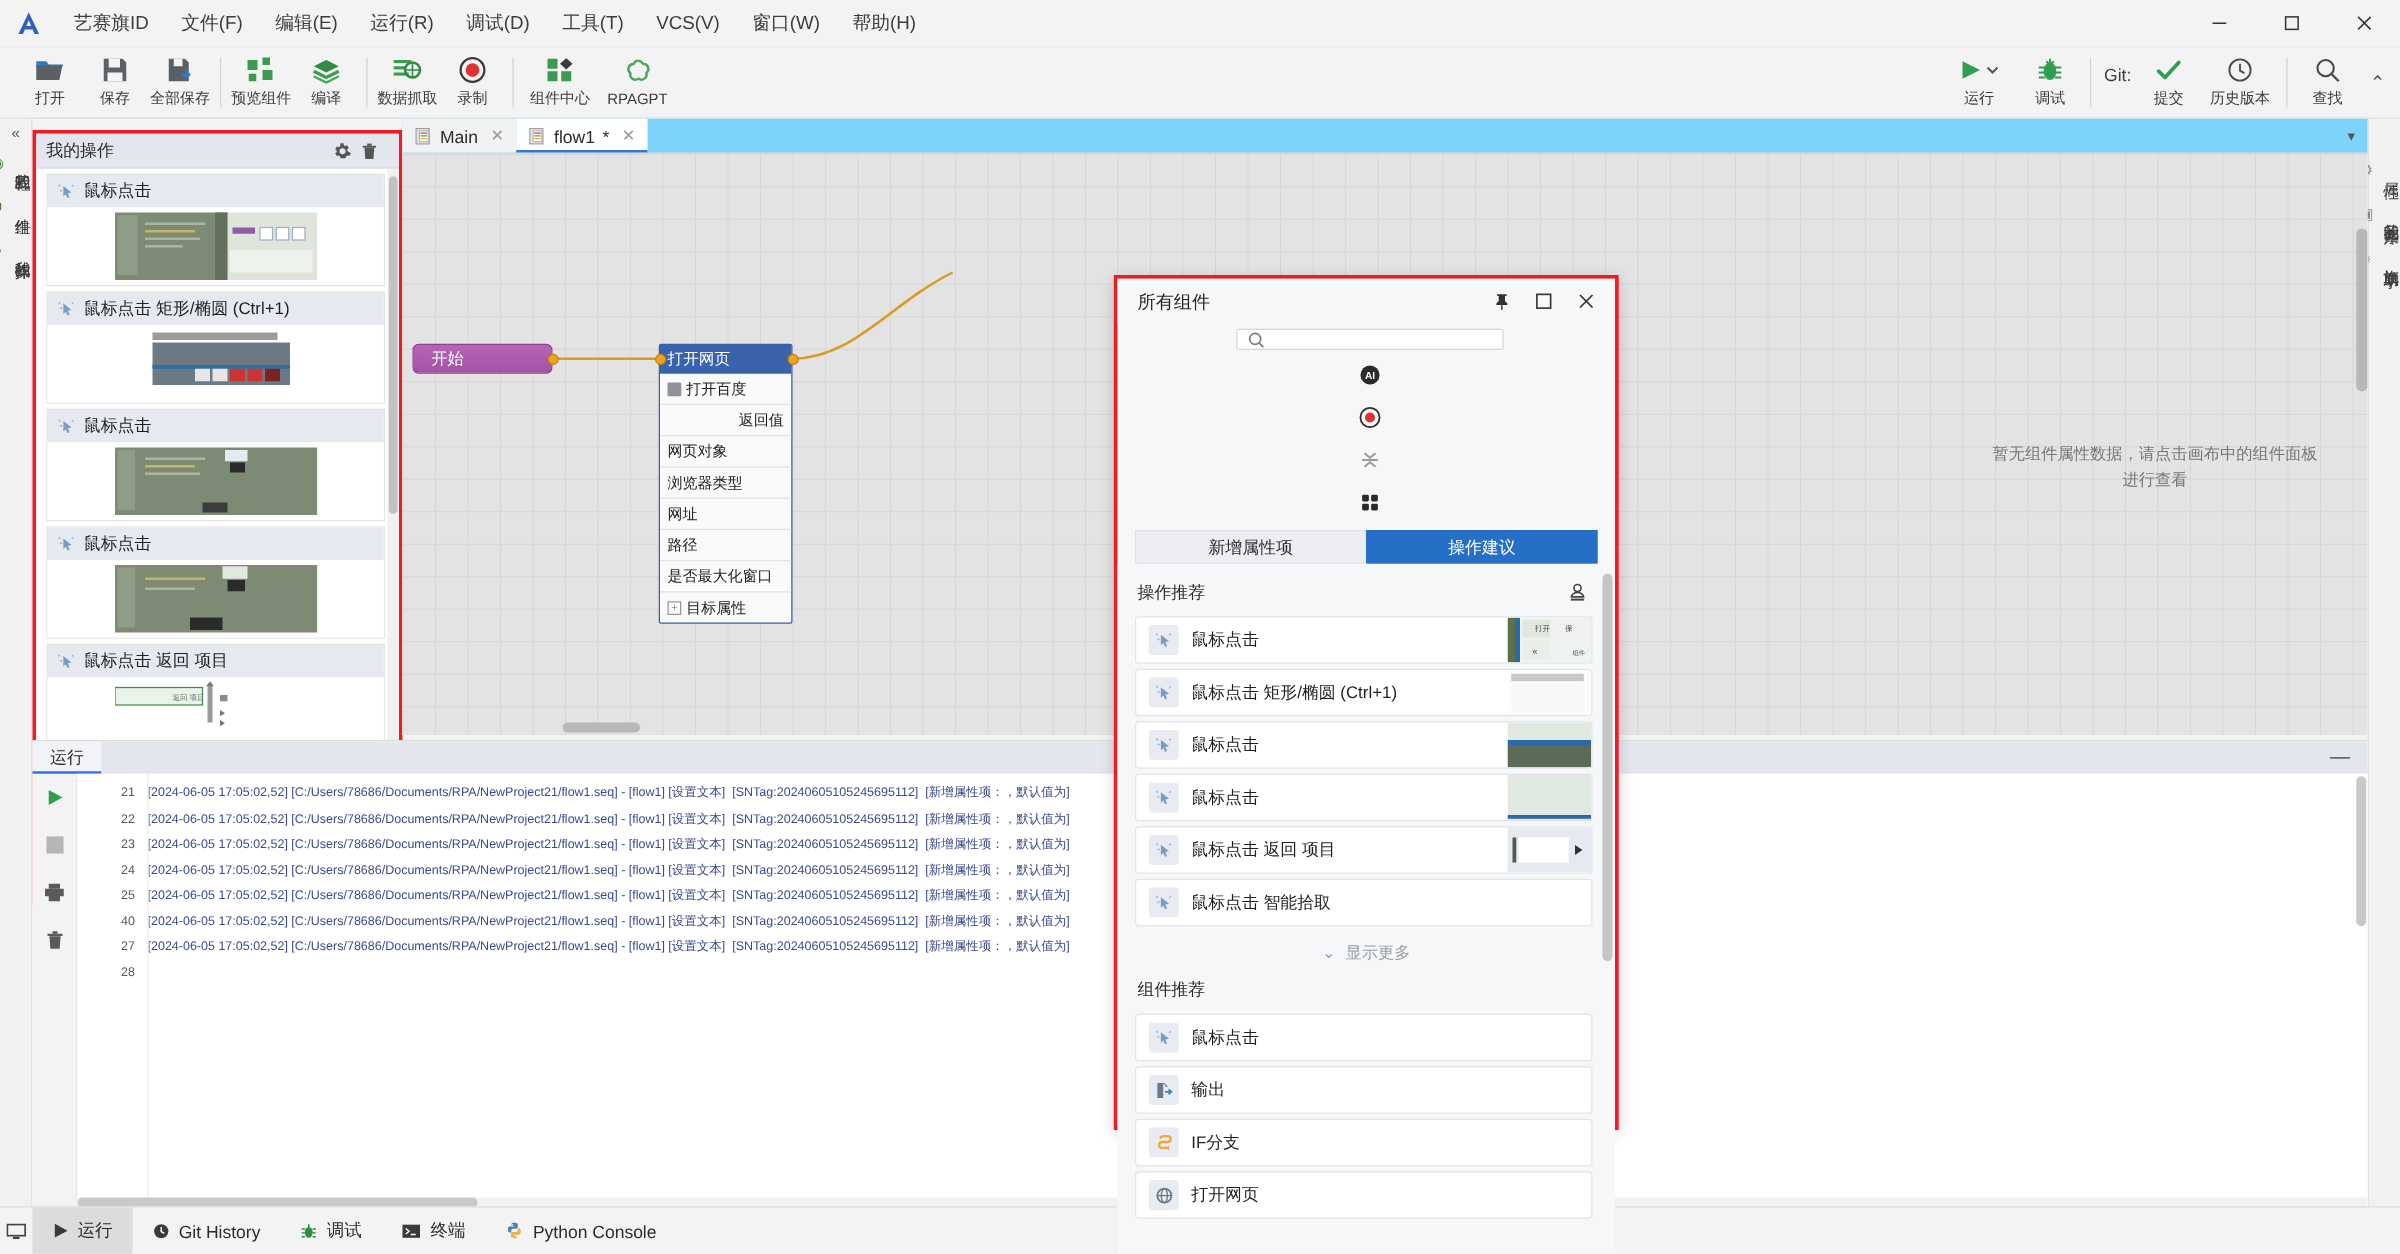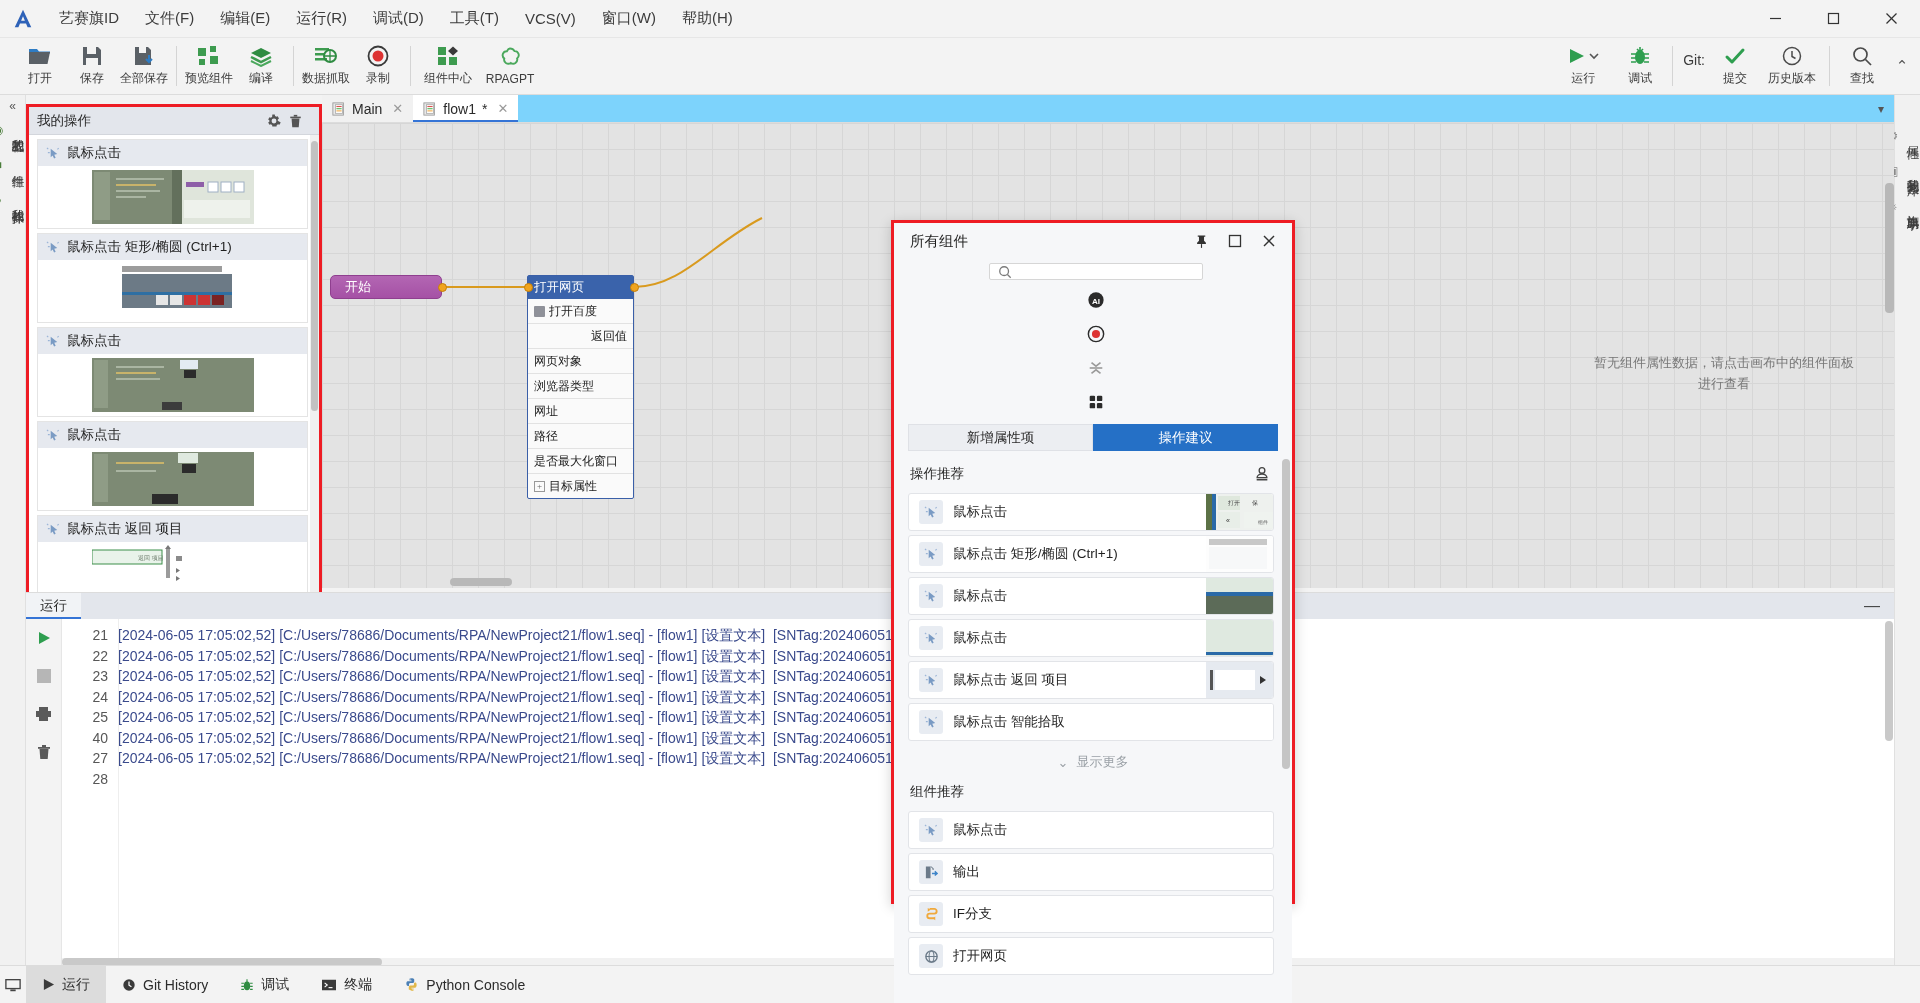--- a/index.html
+++ b/index.html
@@ -144,21 +144,21 @@
     border-top: 1px solid #dcdcdc;
   }
   .bt-tabbar { height: 26px; background: #e3e6ec; display: flex; align-items: stretch; }
   .bt-tab { padding: 0 14px; display: flex; align-items: center; font-size: 13.5px; color: #2b2b2b; position: relative; background: #f1f3f6; }
   .bt-tab.active::after { content: ""; position: absolute; left: 0; right: 0; bottom: 0; height: 2px; background: #3574d6; }
   .bt-min { margin-left: auto; padding: 0 14px; display: flex; align-items: center; color: #444; font-size: 16px; }
   .bt-body { display: flex; height: 347px; }
   .bt-gutter { width: 36px; background: #f3f3f3; display: flex; flex-direction: column; align-items: center; padding-top: 8px; gap: 16px; border-right: 1px solid #e6e6e6; }
   .gut-btn { width: 22px; height: 22px; display: flex; align-items: center; justify-content: center; }
   .log-area { flex: 1; position: relative; overflow: hidden; background: #fff; }
-  .log-line { display: flex; font-size: 14px; line-height: 20.5px; font-family: "Liberation Sans", sans-serif; }
+  .log-line { display: flex; font-size: 10px; line-height: 20.5px; font-family: "Liberation Sans", sans-serif; }
   .log-no { width: 56px; text-align: right; padding-right: 10px; color: #575757; flex: 0 0 auto; }
   .log-txt { color: #3a4a8c; white-space: pre; }
   .log-rule { position: absolute; left: 56px; top: 0; bottom: 0; width: 1px; background: #eee; }
   .log-scroll-v { position: absolute; right: 1px; top: 2px; width: 8px; height: 120px; background: #c9c9c9; border-radius: 4px; }
   .log-scroll-h { position: absolute; left: 0; bottom: 0; height: 8px; width: 100%; background: #f1f1f1; }
   .log-thumb-h { position: absolute; left: 0; bottom: 0; height: 8px; width: 320px; background: #c9c9c9; border-radius: 4px; }
 
   
   .statusbar {
     position: absolute; left: 0; bottom: 0; width: 1920px; height: 38px;

